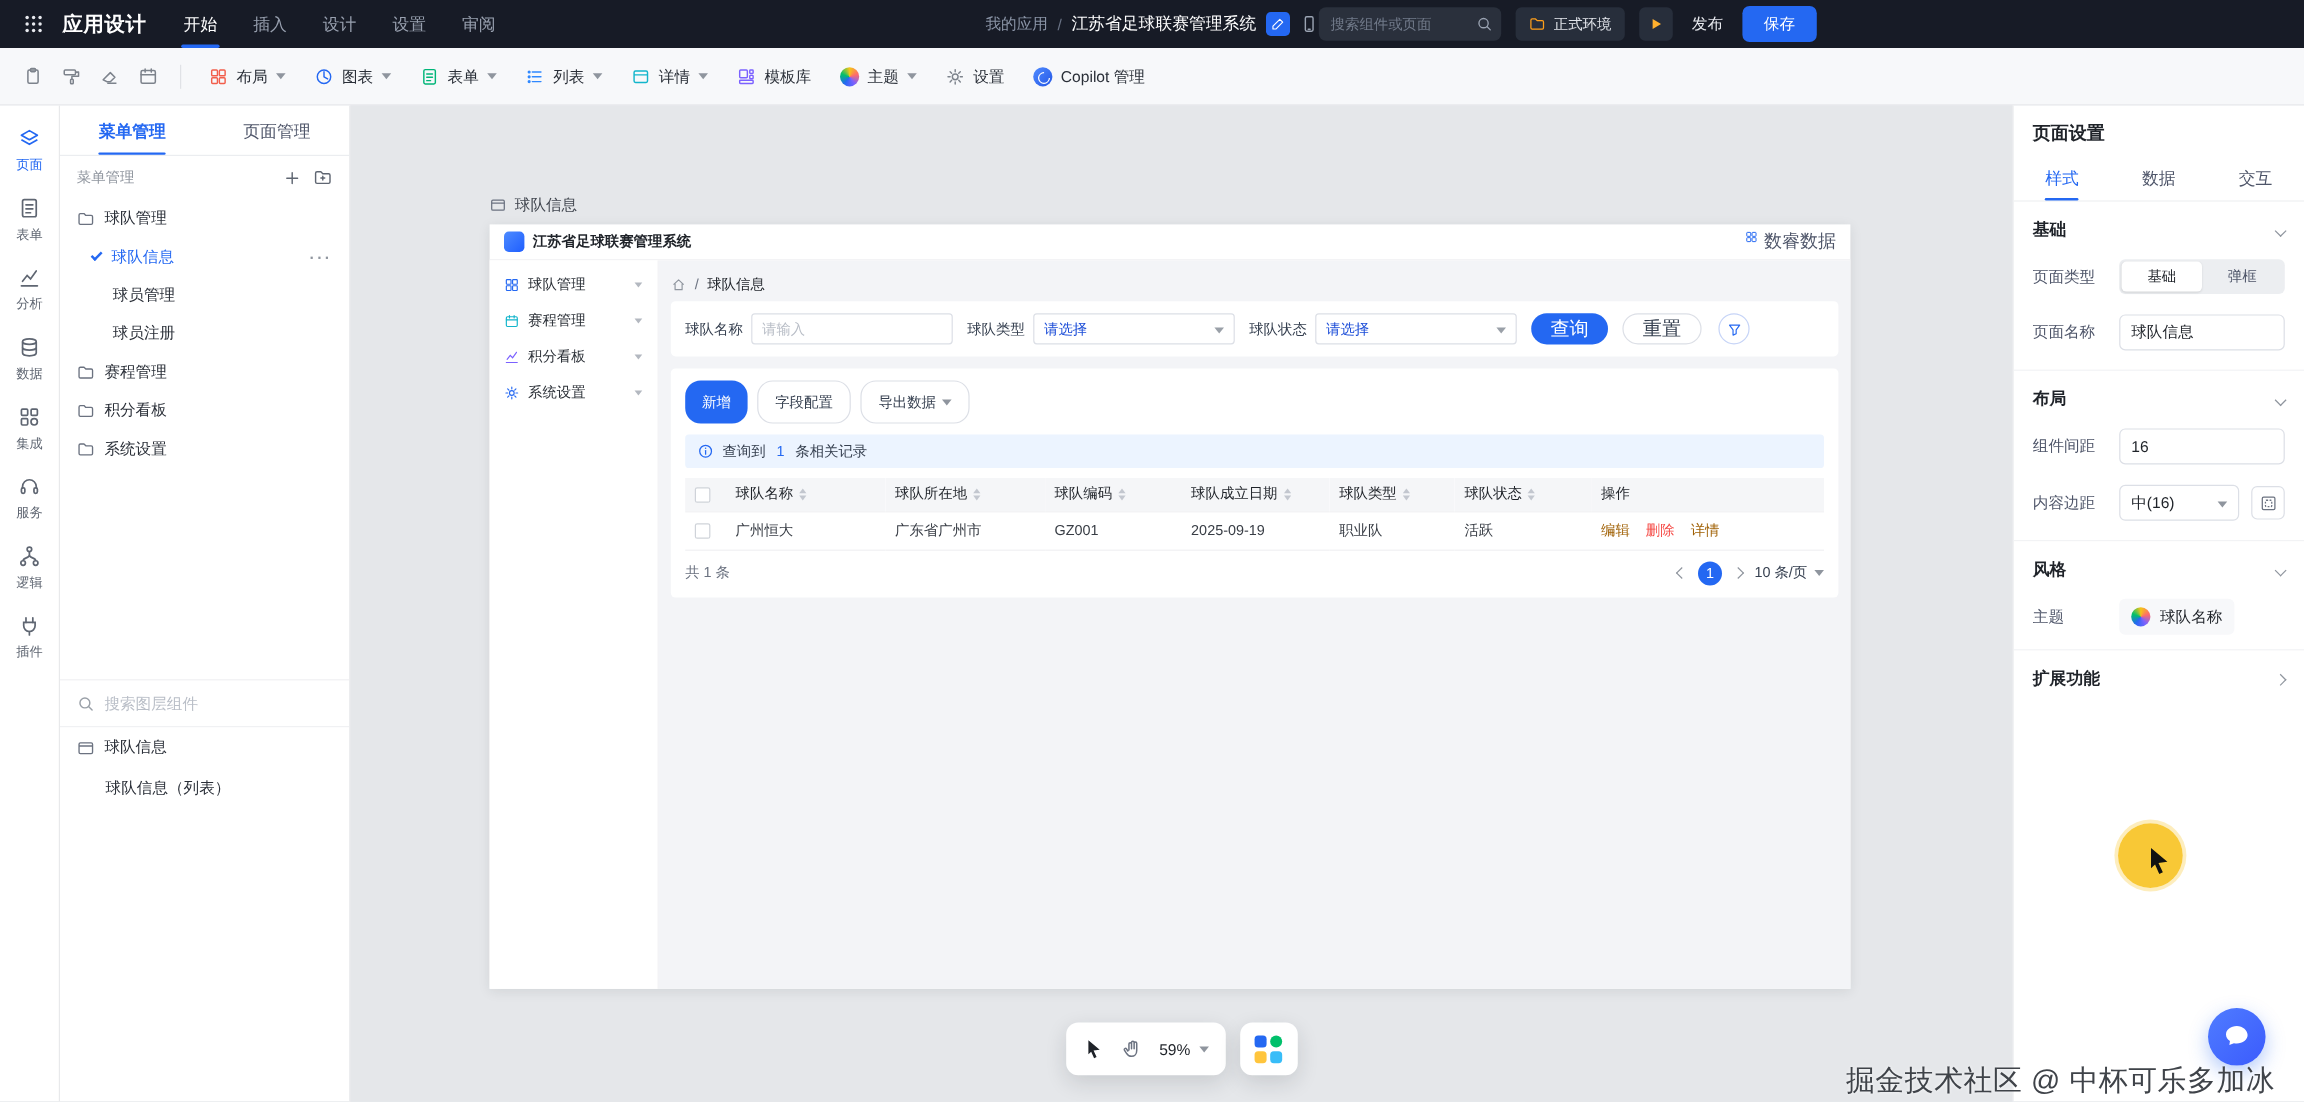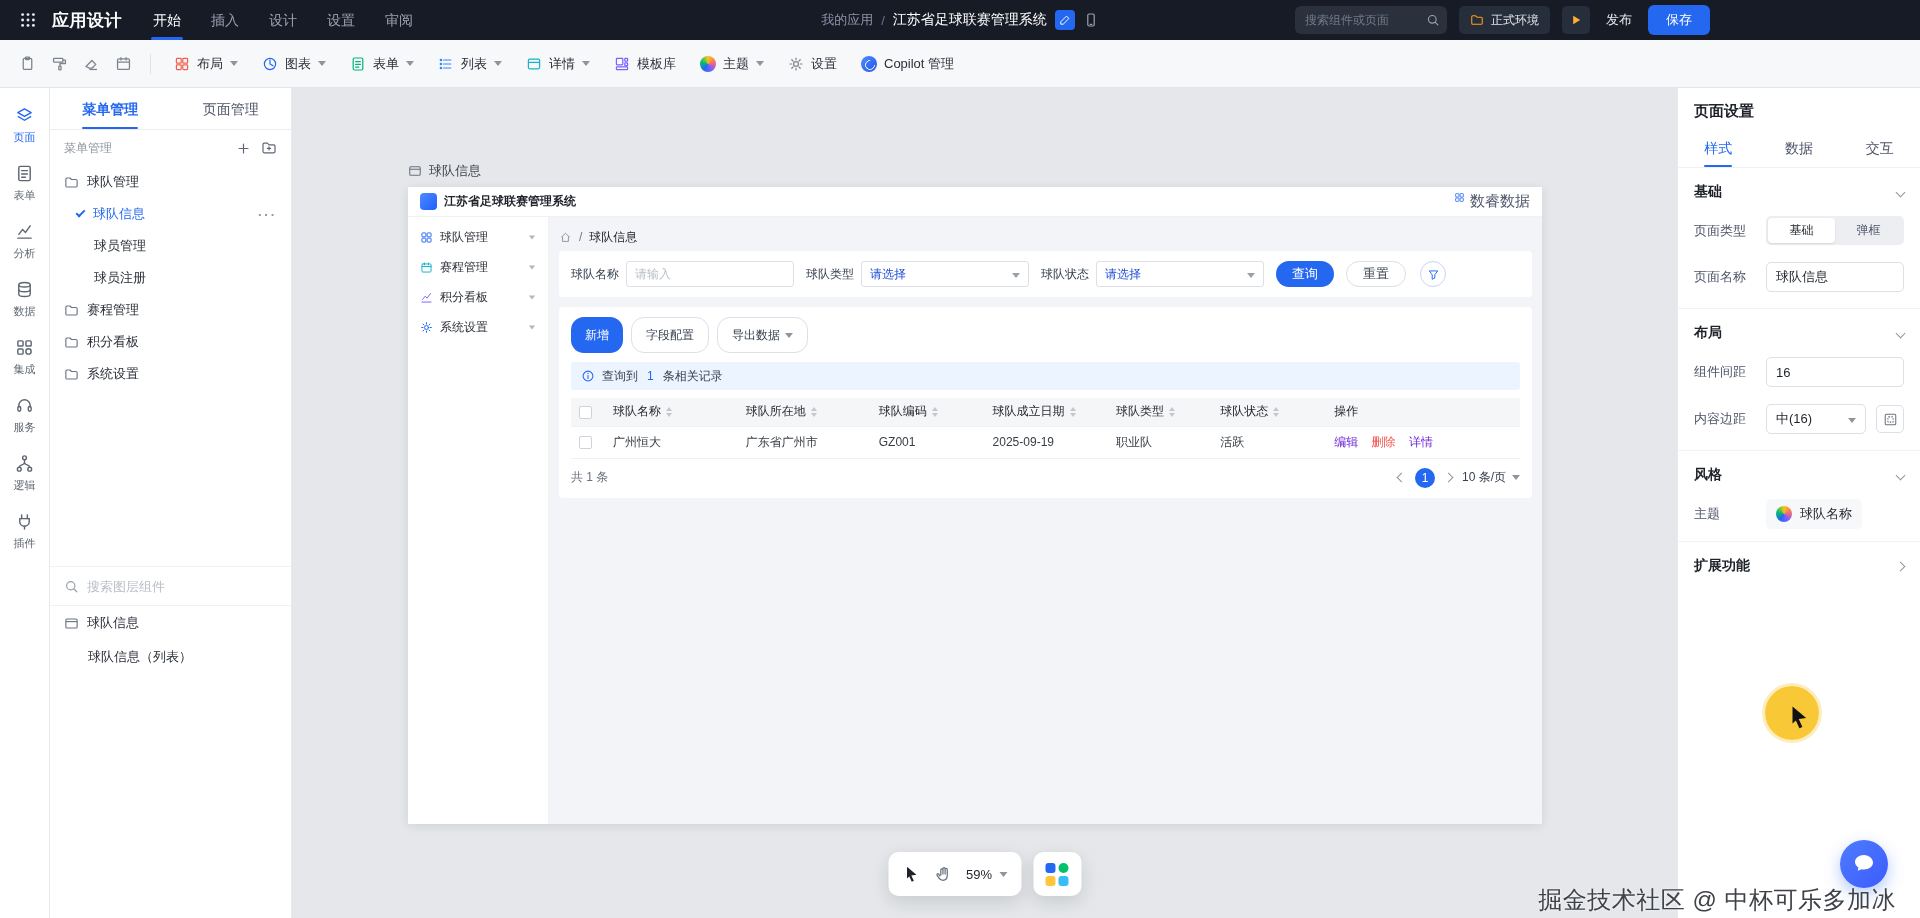--- a/index.html
+++ b/index.html
@@ -17,21 +17,21 @@
 .tb-tabs{display:flex;margin-left:6px}
 .tb-tab{position:relative;padding:0 15px;line-height:40px;font-size:14px;color:#99a1b0;cursor:pointer;white-space:nowrap}
 .tb-tab.active{color:#fff}
 .tb-tab.active::after{content:"";position:absolute;left:13px;right:13px;bottom:0;height:3px;border-radius:2px;background:#2468f2}
 .tb-center{display:flex;align-items:center;gap:8px;white-space:nowrap}
 .crumb-app{color:#8a94a6;font-size:13px;cursor:pointer}
 .crumb-sep{color:#6b7486}
 .crumb-title{color:#fff;font-size:14px}
 .edit-badge{width:20px;height:20px;border-radius:4px;background:#2468f2;display:flex;align-items:center;justify-content:center;color:#fff;cursor:pointer}
 .phone-ic{color:#9aa3b2;display:flex;cursor:pointer}
-.tb-right{display:flex;align-items:center;gap:12px;flex:1;justify-content:center}
+.tb-right{display:flex;align-items:center;gap:12px;flex:1;justify-content:flex-start}
 .tb-search{position:relative;width:152px;height:28px;background:#2a303c;border-radius:6px;display:flex;align-items:center}
 .tb-search input{background:transparent;border:none;color:#cfd3db;font-size:12px;width:100%;padding:0 28px 0 10px}
 .tb-search input::placeholder{color:#717a8a}
 .tb-search .ic{position:absolute;right:7px;color:#9aa3b2}
 .env-pill{display:flex;align-items:center;gap:7px;height:28px;padding:0 11px;border-radius:5px;background:#272e3b;color:#e2e5eb;font-size:12px;cursor:pointer}
 .env-pill .ic{color:#ff9f1a}
 .play-btn{width:28px;height:28px;border-radius:5px;background:#272e3b;color:#ffb02e;display:flex;align-items:center;justify-content:center}
 .publish-btn{color:#e7e9ee;font-size:13px;padding:0 4px}
 .save-btn{background:#2468f2;color:#fff;font-size:13px;height:30px;padding:0 18px;border-radius:6px}
 
@@ -97,41 +97,41 @@
 .pv-content{flex:1;background:#f3f4f7;padding:8px 10px;display:flex;flex-direction:column;min-width:0}
 .pv-crumb{height:24px;display:flex;align-items:center;gap:7px;font-size:12px;color:#6b7280}
 .pv-crumb .ic{color:#8f959e}
 .pv-crumb .cur{color:#1f2329}
 .pv-filter{background:#fff;border-radius:4px;padding:10px 12px;display:flex;align-items:center;gap:12px;margin-top:2px}
 .pv-f-item{display:flex;align-items:center;gap:7px;font-size:12px;color:#374151}
 .pv-input,.pv-select{width:168px;height:26px;border:1px solid #dcdfe6;border-radius:3px;font-size:12px;padding:0 8px;color:#1f2329;background:#fff}
 .pv-input::placeholder{color:#b9bec7}
 .pv-select{position:relative;display:flex;align-items:center;color:#1d4ed8;cursor:pointer;padding-right:22px}
 .pv-select::after{content:"";position:absolute;right:8px;top:11px;border-left:4px solid transparent;border-right:4px solid transparent;border-top:5px solid #9aa0a8}
-.pv-btn{height:26px;padding:0 16px;border-radius:13px;font-size:13px;cursor:pointer;display:inline-flex;align-items:center;gap:5px}
+.pv-btn{height:26px;padding:0 16px;border-radius:13px;font-size:16px;cursor:pointer;display:inline-flex;align-items:center;gap:5px}
 .pv-btn.primary{background:#2468f2;color:#fff}
 .pv-btn.ghost{background:#fff;border:1px solid #dcdfe6;color:#374151}
 .pv-funnel{width:26px;height:26px;border-radius:50%;border:1px solid #c6d4f7;color:#2468f2;display:flex;align-items:center;justify-content:center;cursor:pointer;margin-left:2px}
 .pv-card{background:#fff;border-radius:4px;margin-top:10px;padding:10px 12px;display:flex;flex-direction:column}
 .pv-actions{display:flex;align-items:center;gap:8px}
 .pv-btn.sm{height:36px;padding:0 14px;font-size:12px}
 .pv-info{margin-top:9px;height:28px;background:#ecf4ff;border-radius:3px;display:flex;align-items:center;gap:7px;padding:0 10px;font-size:12px;color:#374151}
 .pv-info .ic{color:#2468f2}
 .pv-info b{font-weight:400;color:#2468f2;margin:0 2px}
 .pv-table{width:100%;border-collapse:collapse;font-size:12px;margin-top:8px;table-layout:fixed}
 .pv-table th{background:#f5f6f8;height:28px;text-align:left;padding:0 8px;color:#1f2329;font-weight:500;white-space:nowrap;overflow:hidden}
 .pv-table td{height:32px;padding:0 8px;border-top:1px solid #f0f1f3;border-bottom:1px solid #f0f1f3;color:#383d45;white-space:nowrap;overflow:hidden}
 .w-chk{width:34px}.w-name{width:14%}.w-loc{width:14%}.w-code{width:12%}.w-date{width:13%}.w-type{width:11%}.w-stat{width:12%}
 .pv-checkbox{width:13px;height:13px;border:1px solid #cfd3d9;border-radius:2px;display:inline-block;vertical-align:middle;background:#fff}
 .sort{display:inline-flex;flex-direction:column;gap:2px;margin-left:5px;vertical-align:middle}
 .sort i{width:0;height:0;border-left:3.5px solid transparent;border-right:3.5px solid transparent}
 .sort .su{border-bottom:4px solid #c3c7cf}
 .sort .sd{border-top:4px solid #c3c7cf}
 .ops a{text-decoration:none;margin-right:10px;cursor:pointer}
-.op-edit,.op-detail{color:#6d28d9}
+.op-edit,.op-detail{color:#a16207}
 .op-del{color:#f54a45}
 .pv-foot{display:flex;align-items:center;margin-top:9px;font-size:12px;color:#6b7280}
 .pv-foot .right{margin-left:auto;display:flex;align-items:center;gap:10px}
 .chev{width:7px;height:7px;border-right:1.5px solid #8f959e;border-bottom:1.5px solid #8f959e;display:inline-block}
 .chev.left{transform:rotate(135deg)}
 .chev.right{transform:rotate(-45deg)}
 .chev.down{transform:rotate(45deg)}
 .pg-num{width:20px;height:20px;border-radius:50%;background:#2468f2;color:#fff;display:flex;align-items:center;justify-content:center;font-size:12px;cursor:pointer}
 .pg-size{display:flex;align-items:center;gap:6px;cursor:pointer;color:#374151}
 

